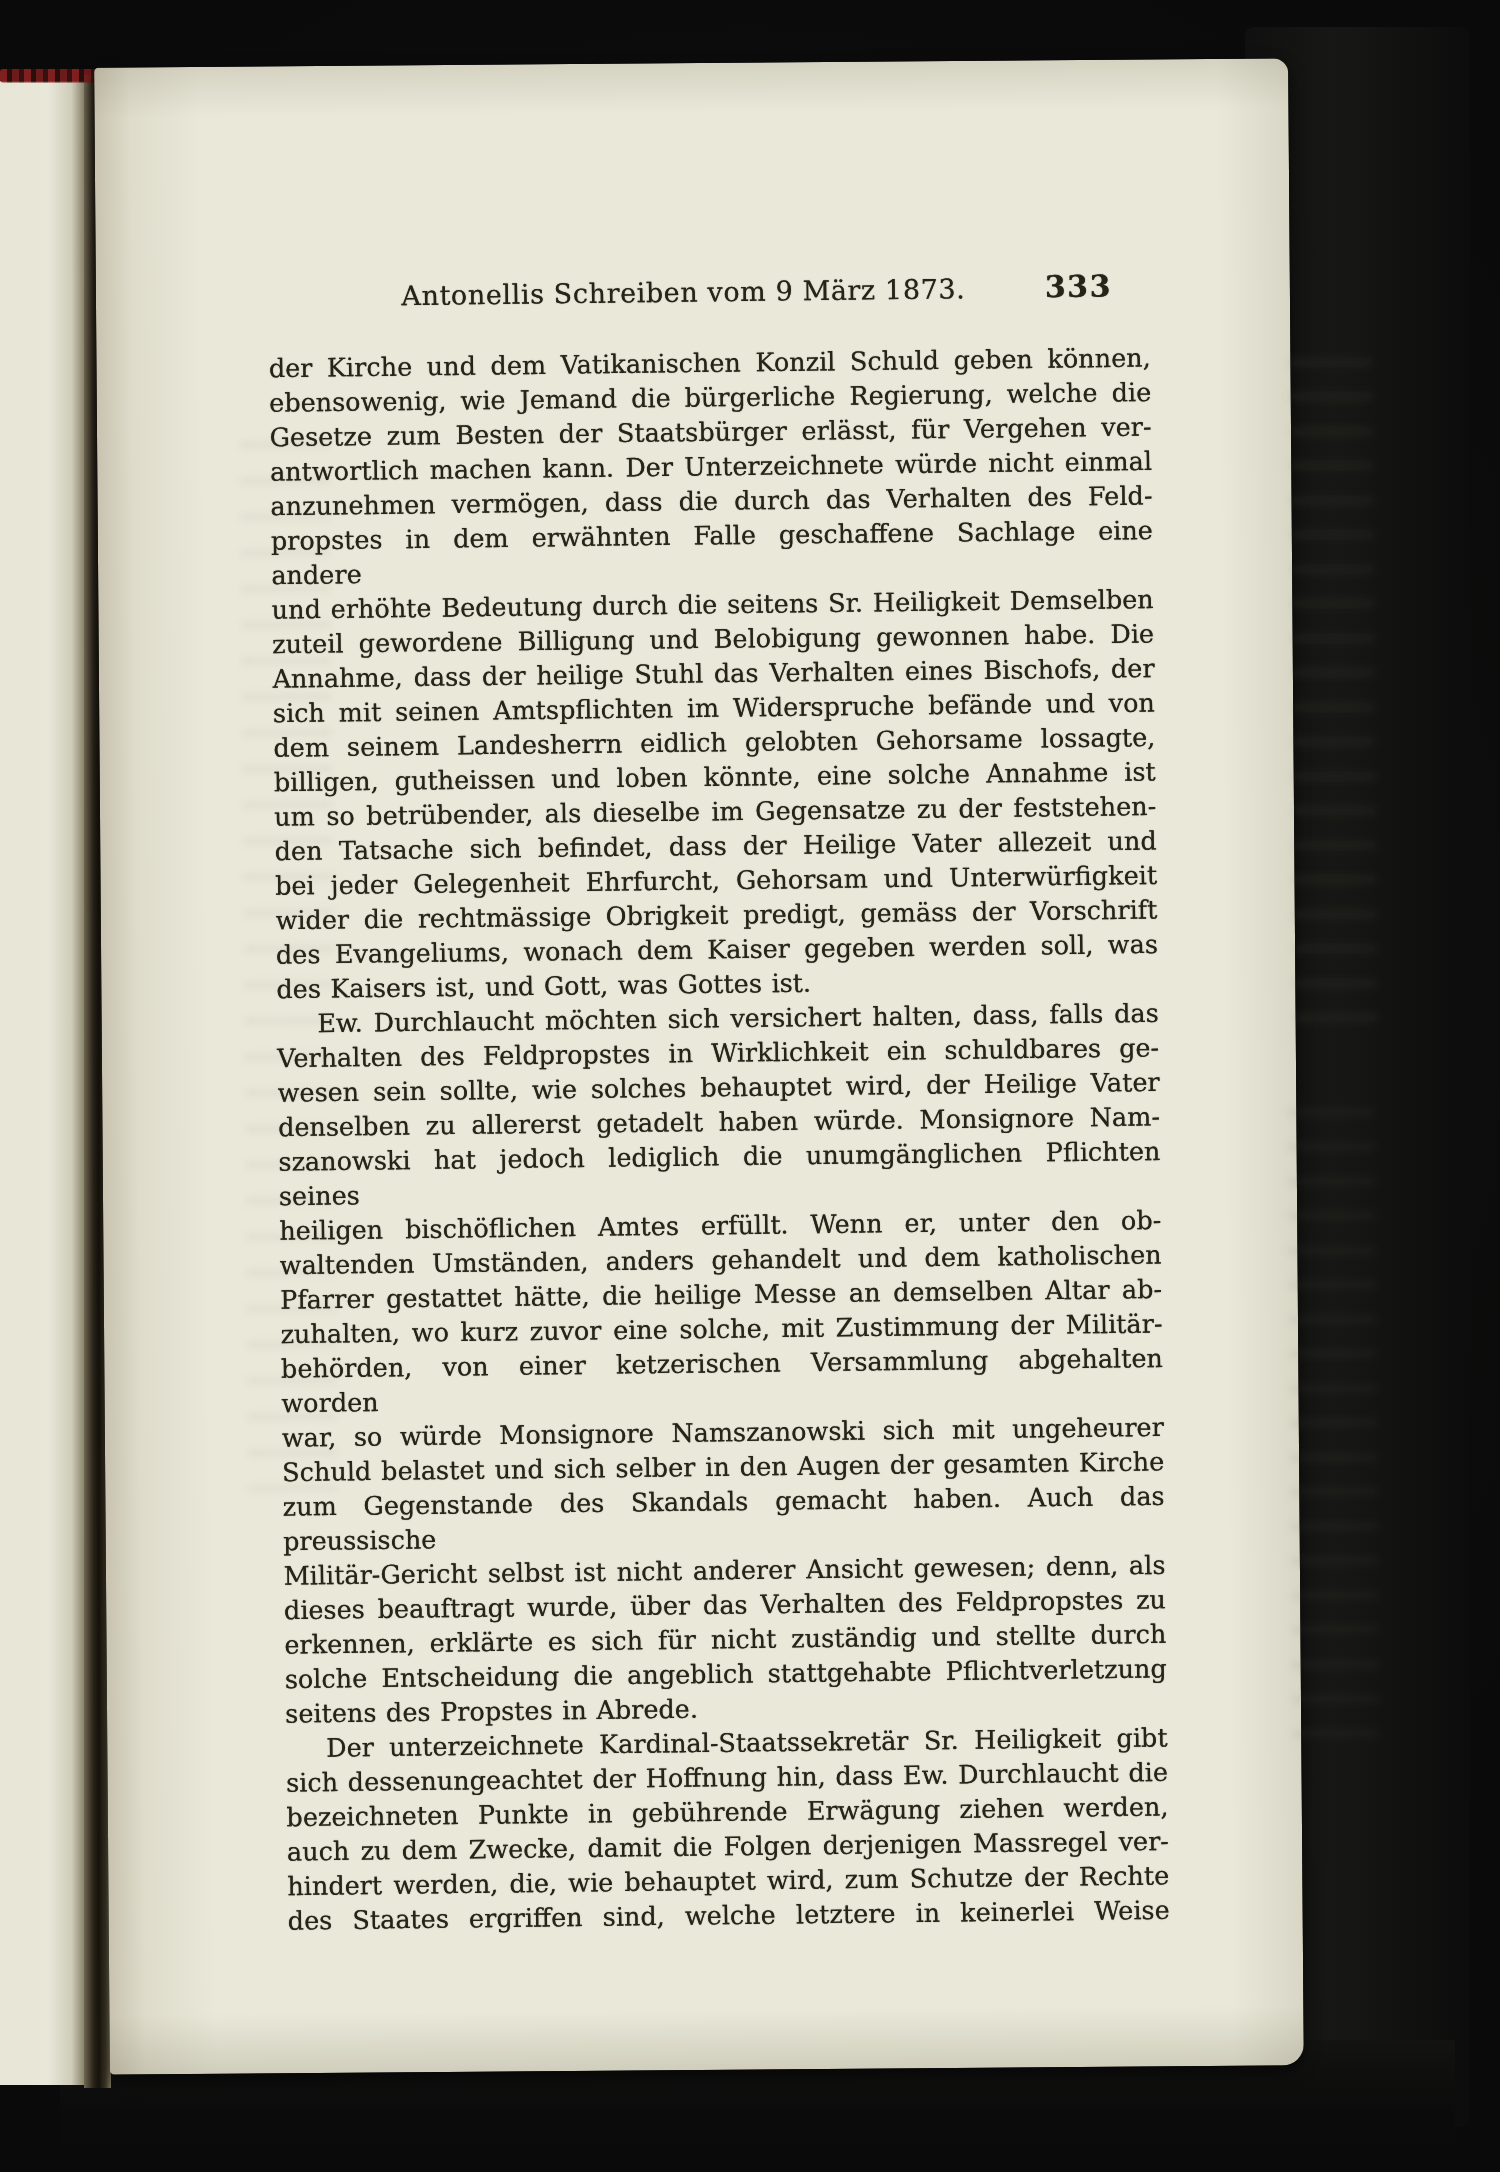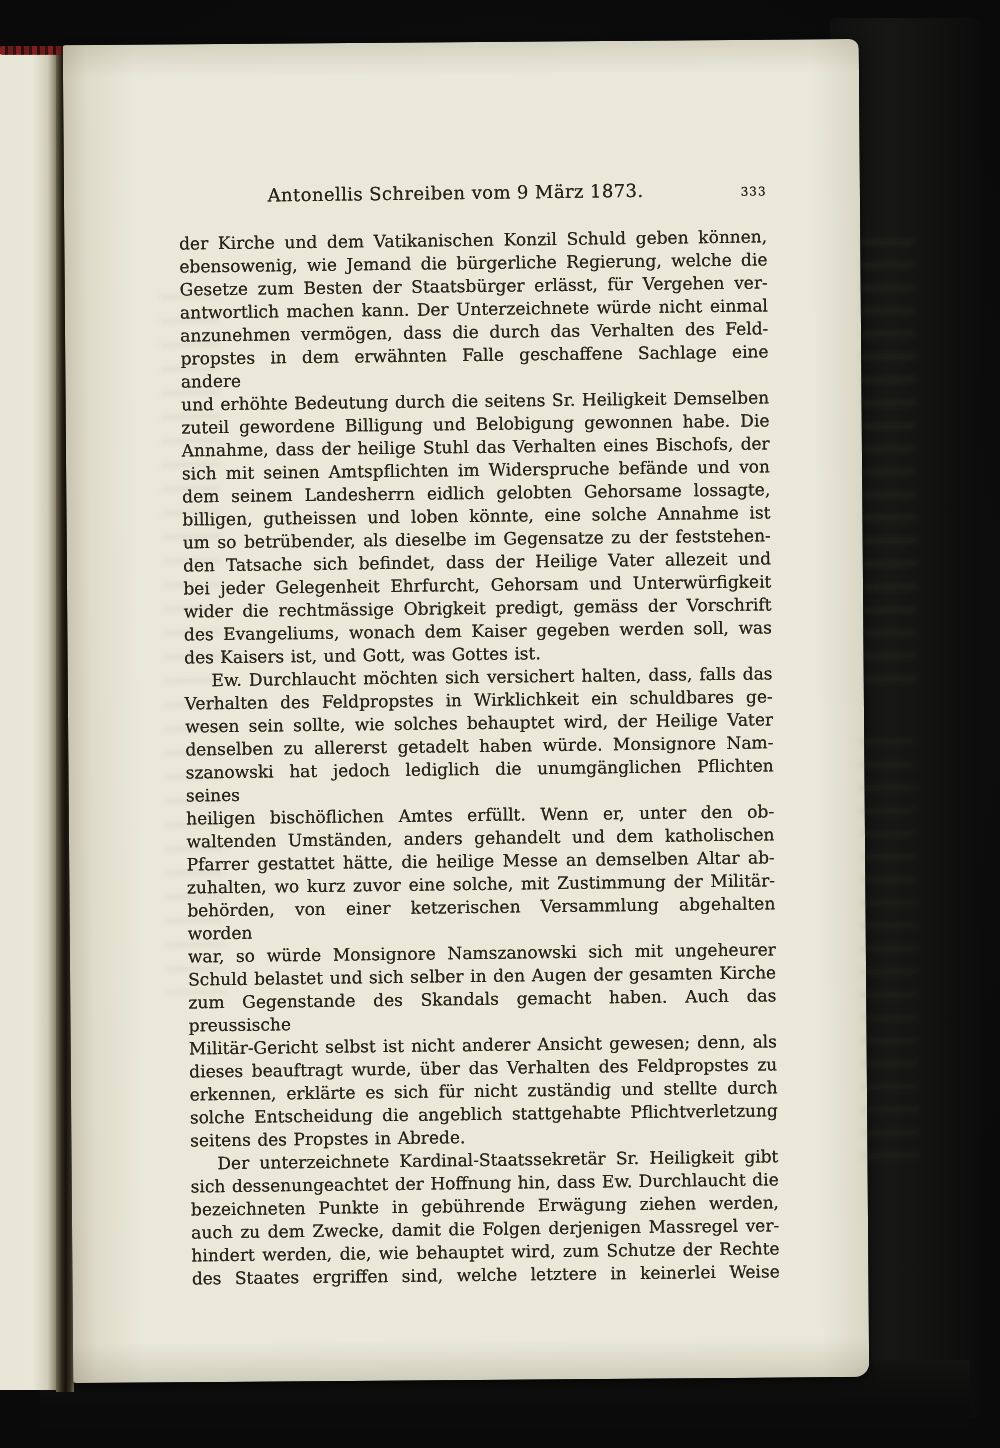--- a/index.html
+++ b/index.html
@@ -117,23 +117,23 @@
   }
   .running-title {
     flex: 1;
     text-align: center;
     padding-left: 36px;
     font-size: 18px;
     letter-spacing: 0.4px;
   }
   .page-number {
     width: 70px;
-    text-align: right;
-    font-size: 12px;
+    font-size: 20px;
     letter-spacing: 1px;
+    font-weight: bold;
   }
   .text-block { font-size: 17px; }
   .paragraph { margin: 0; }
   .line {
     line-height: 23px;
     text-align: justify;
     text-align-last: justify;
     word-spacing: 1px;
     white-space: nowrap;
   }

